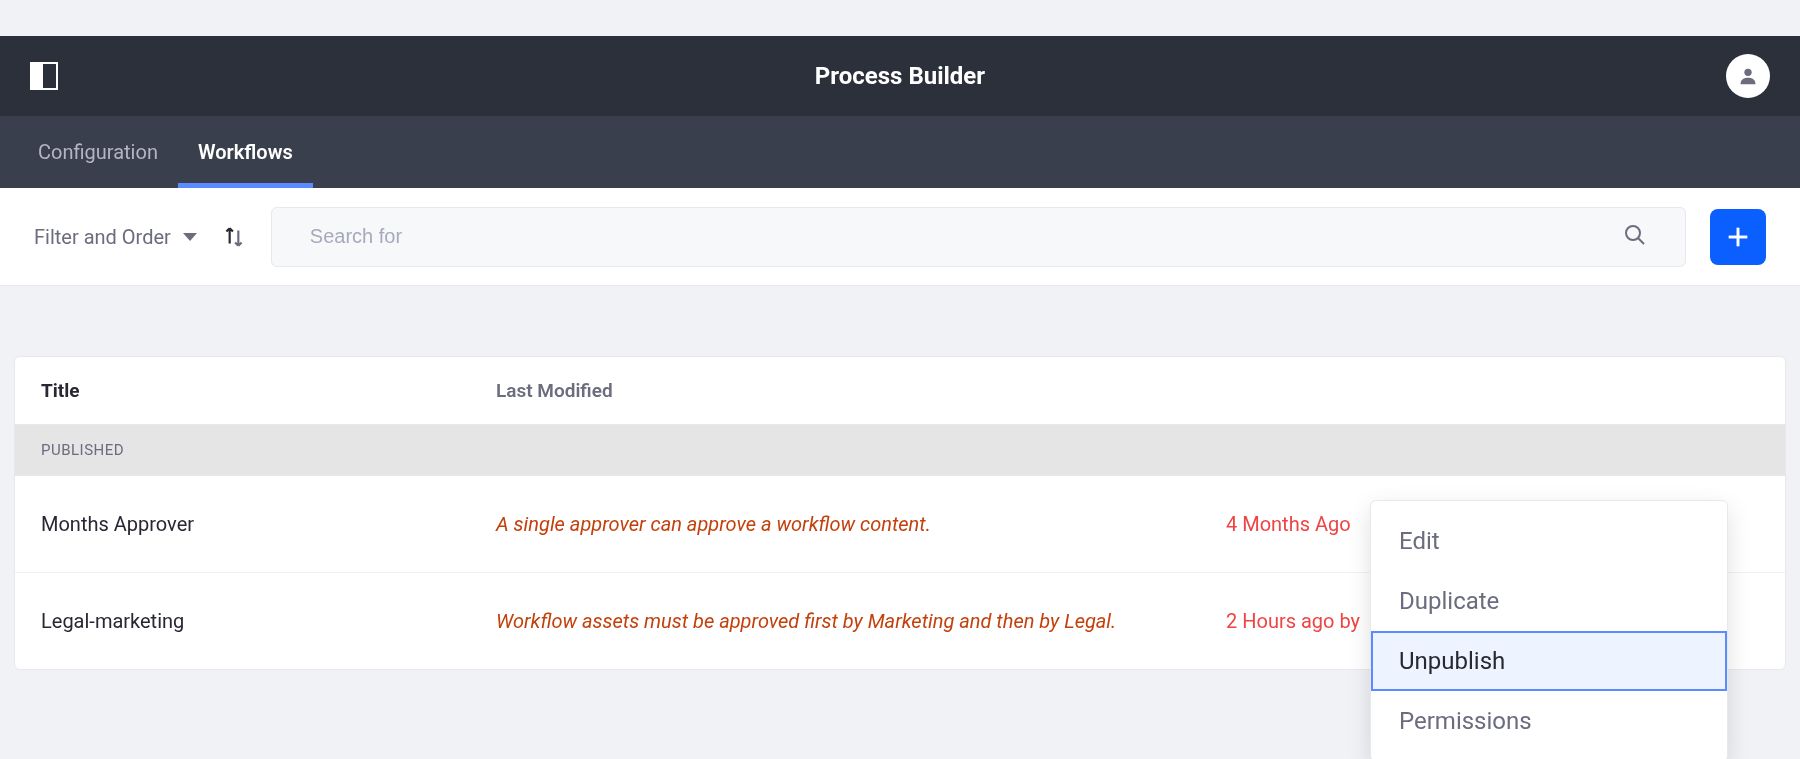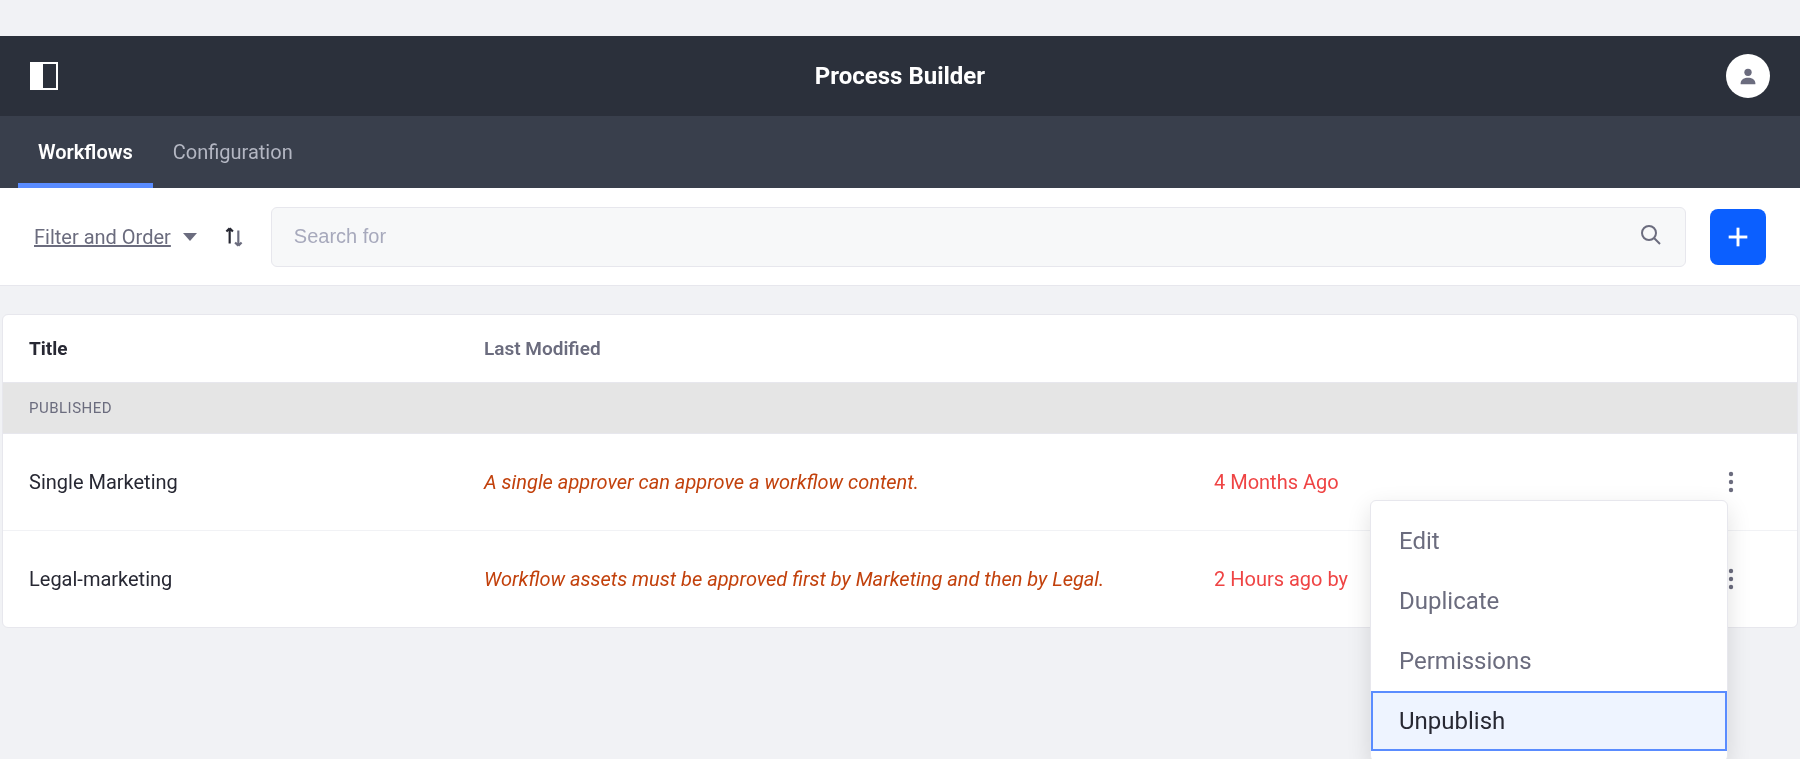--- a/index.html
+++ b/index.html
@@ -92,21 +92,20 @@
     gap: 24px;
     border-bottom: 1px solid #e7e7ed;
   }
   .filter-order {
     display: flex;
     align-items: center;
     gap: 12px;
     color: #6b6c7e;
     font-size: 20px;
     cursor: pointer;
-    text-decoration: underline;
   }
   .caret-down {
     width: 0; height: 0;
     border-left: 7px solid transparent;
     border-right: 7px solid transparent;
     border-top: 8px solid #6b6c7e;
   }
   .sort-icon {
     cursor: pointer;
     color: #6b6c7e;
@@ -115,21 +114,21 @@
   }
   .sort-icon svg { width: 26px; height: 26px; stroke: #6b6c7e; fill: #6b6c7e; }
   .search-wrap {
     flex: 1;
     background: #f7f8f9;
     border: 1px solid #e7e7ed;
     border-radius: 6px;
     height: 60px;
     display: flex;
     align-items: center;
-    padding: 0 22px;
+    padding: 0 38px;
   }
   .search-wrap input {
     flex: 1;
     border: none;
     background: transparent;
     font-size: 20px;
     color: #6b6c7e;
     outline: none;
   }
   .search-wrap input::placeholder { color: #a7a9bc; }
@@ -139,21 +138,21 @@
     height: 56px;
     background: #0b5fff;
     border-radius: 8px;
     display: flex;
     align-items: center;
     justify-content: center;
     cursor: pointer;
   }
   .add-btn svg { width: 28px; height: 28px; stroke: #fff; stroke-width: 2.5; fill: none; }
 
-  .content { padding: 28px 2px; }
+  .content { padding: 28px 14px; margin-top: 42px; }
   .table-card {
     background: #fff;
     border: 1px solid #e7e7ed;
     border-radius: 6px;
     overflow: visible;
     position: relative;
   }
   .thead {
     display: flex;
     padding: 22px 26px;
@@ -228,25 +227,25 @@
   <div class="app-title">Process Builder</div>
   <div class="avatar">
     <svg viewBox="0 0 24 24">
         <circle cx="12" cy="8" r="4"></circle>
         <path d="M4 20c0-4 4-6 8-6s8 2 8 6v1H4z"></path>
       </svg>
   </div>
 </div>
 
 <div class="tabbar">
+  <div class="tab">
+    <span>Configuration</span>
+  </div>
   <div class="tab active">
     <span>Workflows</span>
-  </div>
-  <div class="tab">
-    <span>Configuration</span>
   </div>
 </div>
 
 <div class="toolbar">
   <div class="filter-order">
     <span>Filter and Order</span>
     <span class="caret-down"></span>
   </div>
   <div class="sort-icon">
     <svg viewBox="0 0 24 24">
@@ -274,21 +273,21 @@
 <div class="content">
   <div class="table-card">
     <div class="thead">
       <div class="col-title">Title</div>
       <div class="col-mod">Last Modified</div>
       <div class="col-act"></div>
     </div>
     <div class="section-label">PUBLISHED</div>
 
     <div class="row">
-      <div class="col-title">Single Marketing</div>
+      <div class="col-title">Months Approver</div>
       <div class="col-desc">A single approver can approve a workflow content.</div>
       <div class="col-mod">4 Months Ago</div>
       <div class="col-act">
         <div class="kebab">
           <svg viewBox="0 0 6 22">
               <circle cx="3" cy="3" r="2.2"></circle>
               <circle cx="3" cy="11" r="2.2"></circle>
               <circle cx="3" cy="19" r="2.2"></circle>
             </svg>
         </div>
@@ -308,15 +307,15 @@
             </svg>
         </div>
       </div>
     </div>
   </div>
 </div>
 
 <div class="dropdown">
   <div class="dropdown-item">Edit</div>
   <div class="dropdown-item">Duplicate</div>
+  <div class="dropdown-item focused">Unpublish</div>
   <div class="dropdown-item">Permissions</div>
-  <div class="dropdown-item focused">Unpublish</div>
 </div>
 
 </body></html>

